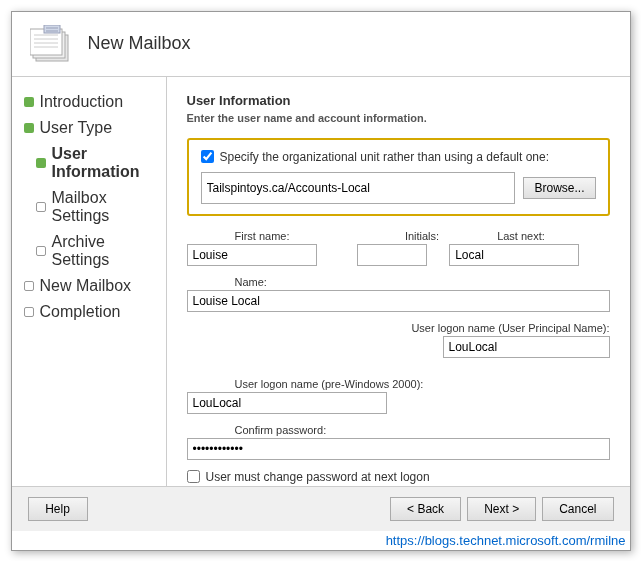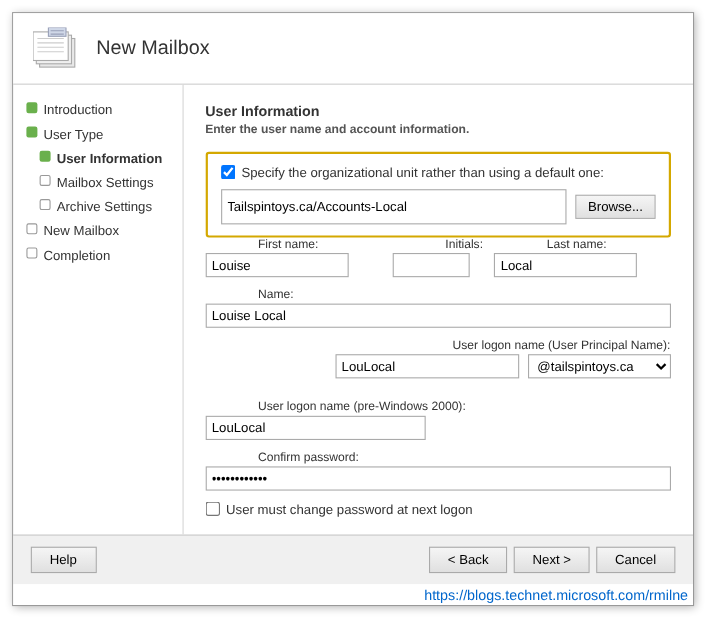--- a/index.html
+++ b/index.html
@@ -50,24 +50,24 @@
     .sidebar {
       width: 155px;
       background: #fff;
       border-right: 1px solid #ccc;
       padding: 12px 0;
     }
     .sidebar-item {
       padding: 4px 12px;
       cursor: pointer;
       display: flex;
-      align-items: flex-start;
+      align-items: center;
       gap: 6px;
       color: #333;
-      font-size: 12px;
+      font-size: 16px;
     }
     .sidebar-item.active {
       font-weight: bold;
     }
     .sidebar-item.sub {
       padding-left: 24px;
     }
     .sidebar-item.sub.active {
       font-weight: bold;
     }
@@ -101,20 +101,21 @@
     .content-subtitle {
       font-size: 11px;
       color: #555;
       margin-bottom: 14px;
       font-weight: bold;
     }
     .ou-section {
       border: 2px solid #d4a800;
       border-radius: 3px;
       padding: 10px 12px;
+      margin-bottom: 14px;
     }
     .ou-checkbox-row {
       display: flex;
       align-items: center;
       gap: 6px;
       margin-bottom: 8px;
     }
     .ou-checkbox-row label {
       font-size: 12px;
       color: #333;
@@ -295,39 +296,36 @@
       <div class="form-row">
         <div class="form-field flex-2">
           <label>First name:</label>
           <input type="text" style="width: 130px;" value="Louise">
         </div>
         <div class="form-field flex-1">
           <label>Initials:</label>
           <input type="text" style="width: 70px;" value="">
         </div>
         <div class="form-field flex-2">
-          <label>Last name:</label>
+          <label>Last next:</label>
           <input type="text" style="width: 130px;" value="Local">
         </div>
       </div>
 
       <div class="form-row">
         <div class="form-field" style="width:100%;">
           <label>Name:</label>
           <input type="text" style="width: 100%;" value="Louise Local">
         </div>
       </div>
 
       <div class="form-field" style="margin-bottom:10px;align-items:flex-end;">
         <label>User logon name (User Principal Name):</label>
         <div class="logon-row">
           <input type="text" style="flex: 1 1 0%; padding: 3px 5px; border: 1px solid rgb(170, 170, 170); font-size: 12px; height: 22px;" value="LouLocal">
-          <select style="padding:2px 4px; border:1px solid #aaa; font-size:12px; height:22px; width:130px;">
-            <option>@tailspintoys.ca</option>
-          </select>
         </div>
       </div>
 
       <div class="form-field" style="margin-bottom:10px;">
         <label>User logon name (pre-Windows 2000):</label>
         <input type="text" style="width: 200px; padding: 3px 5px; border: 1px solid rgb(170, 170, 170); font-size: 12px; height: 22px;" value="LouLocal">
       </div>
 
       <div class="form-row">
         <div class="form-field" style="flex:1;">

